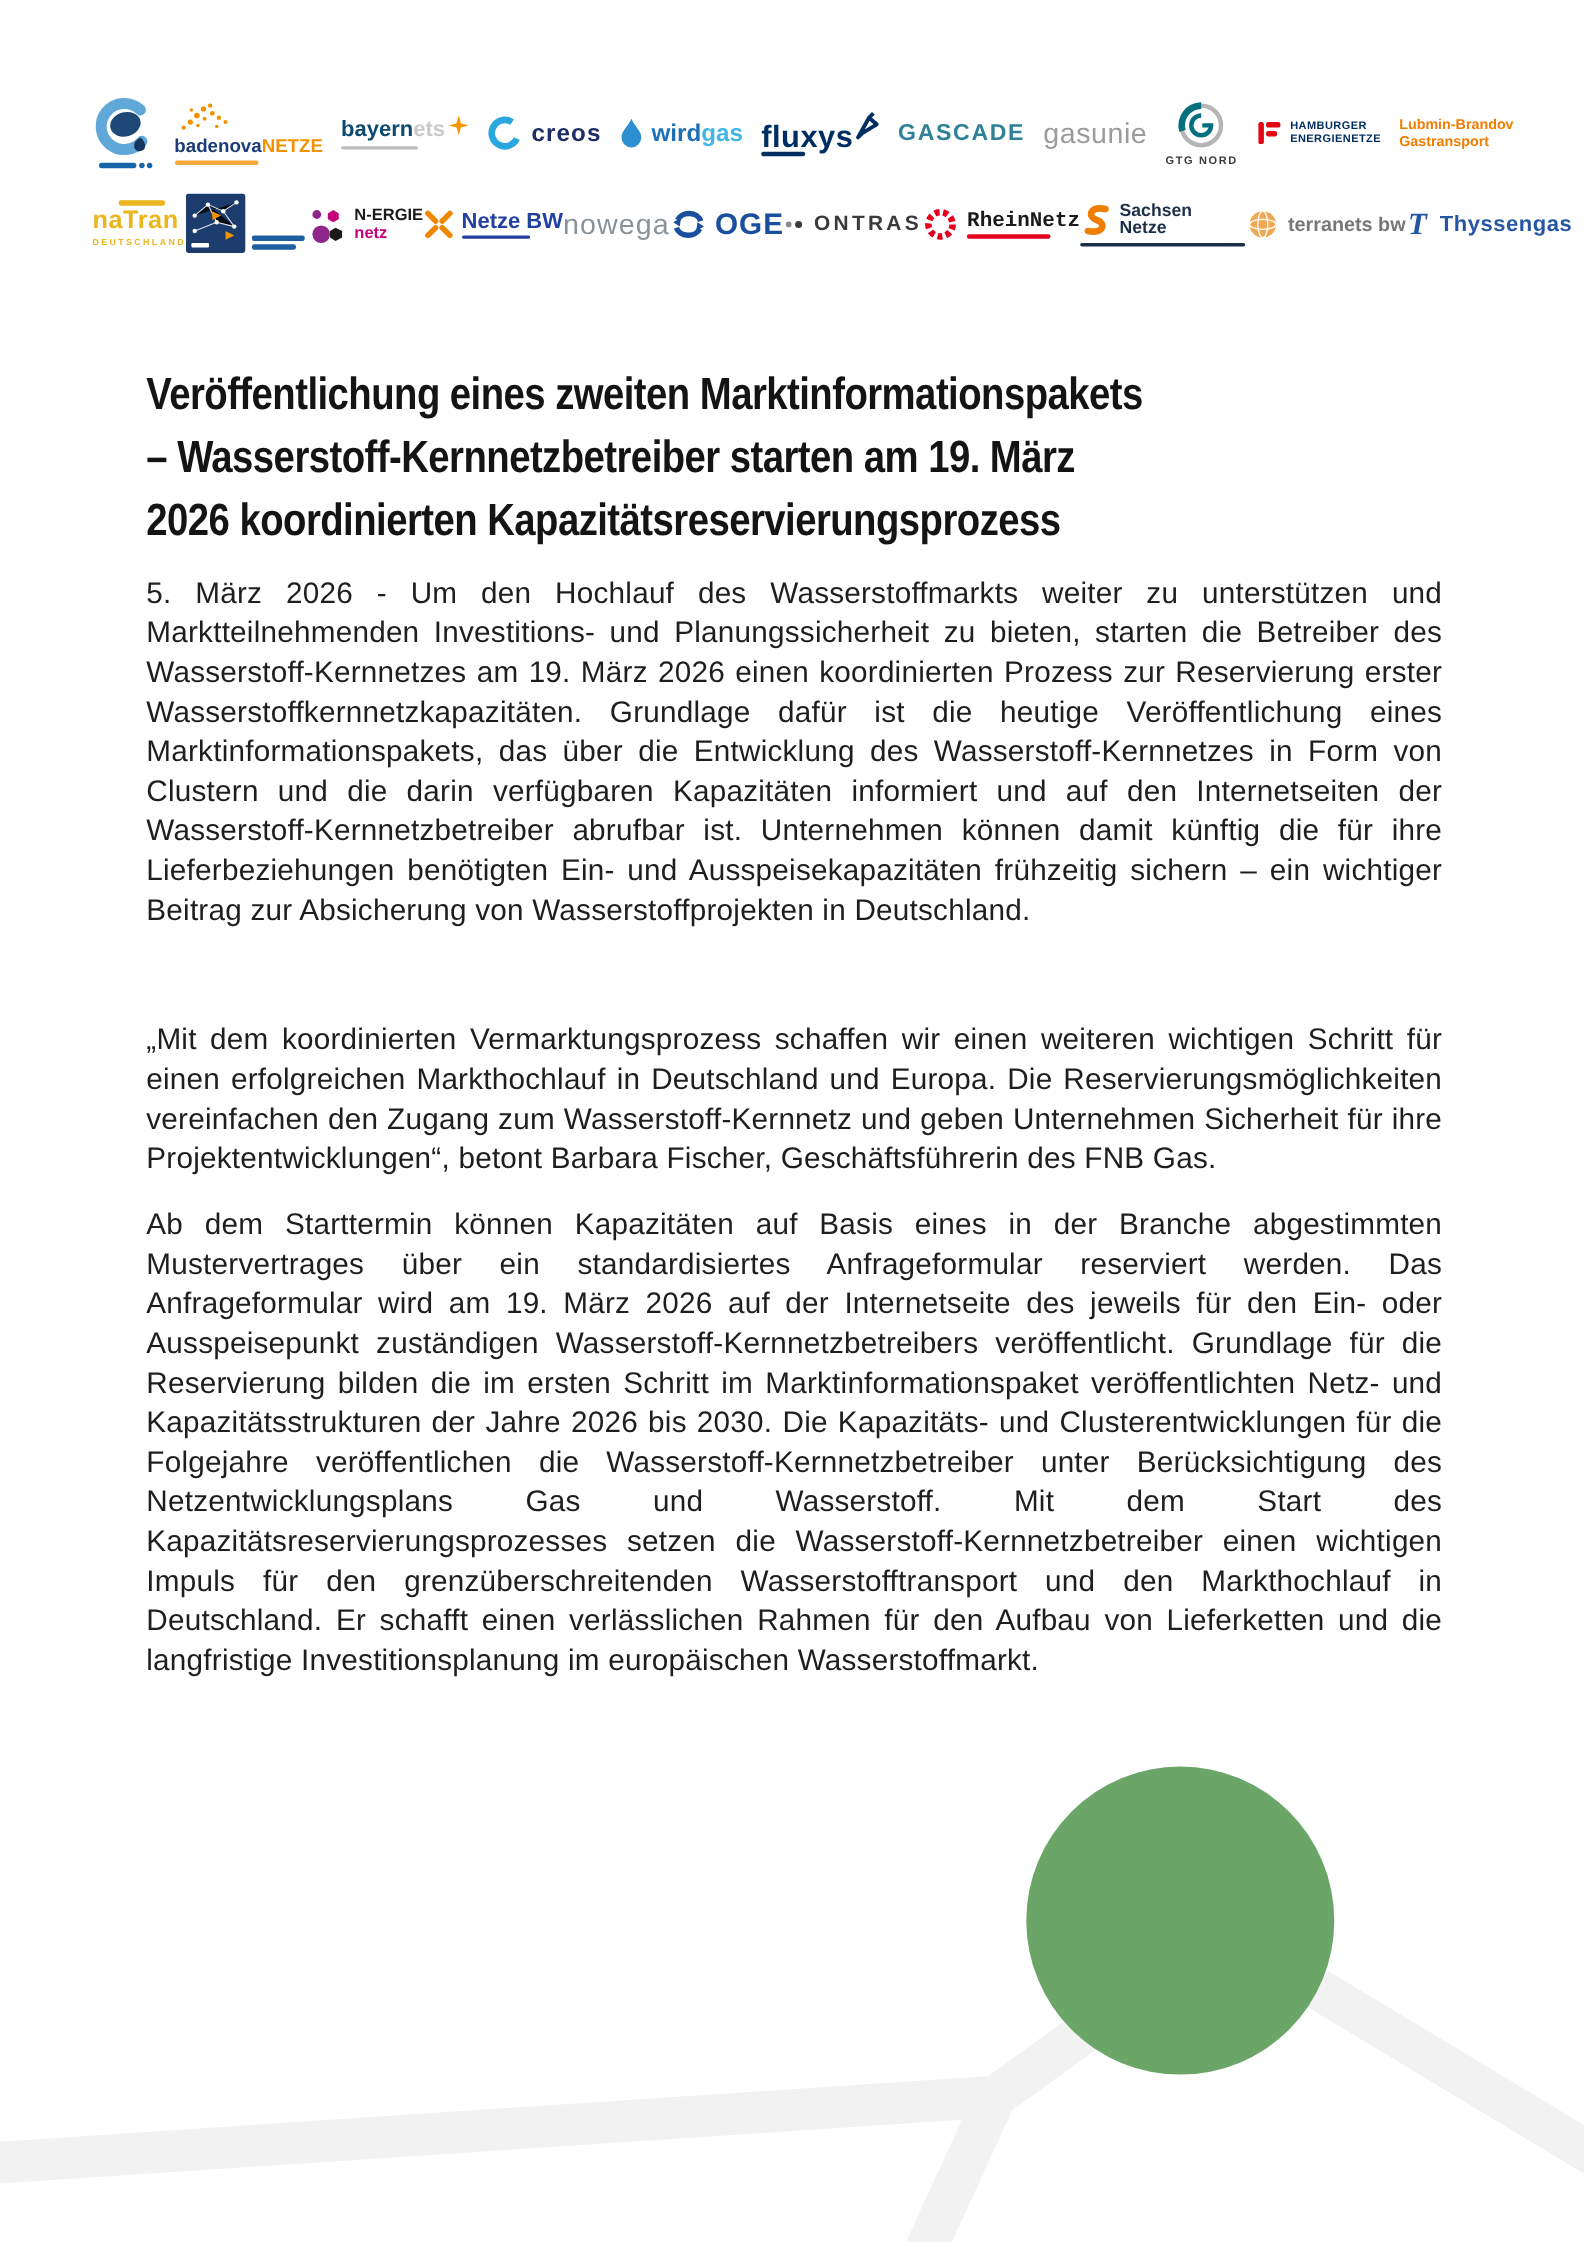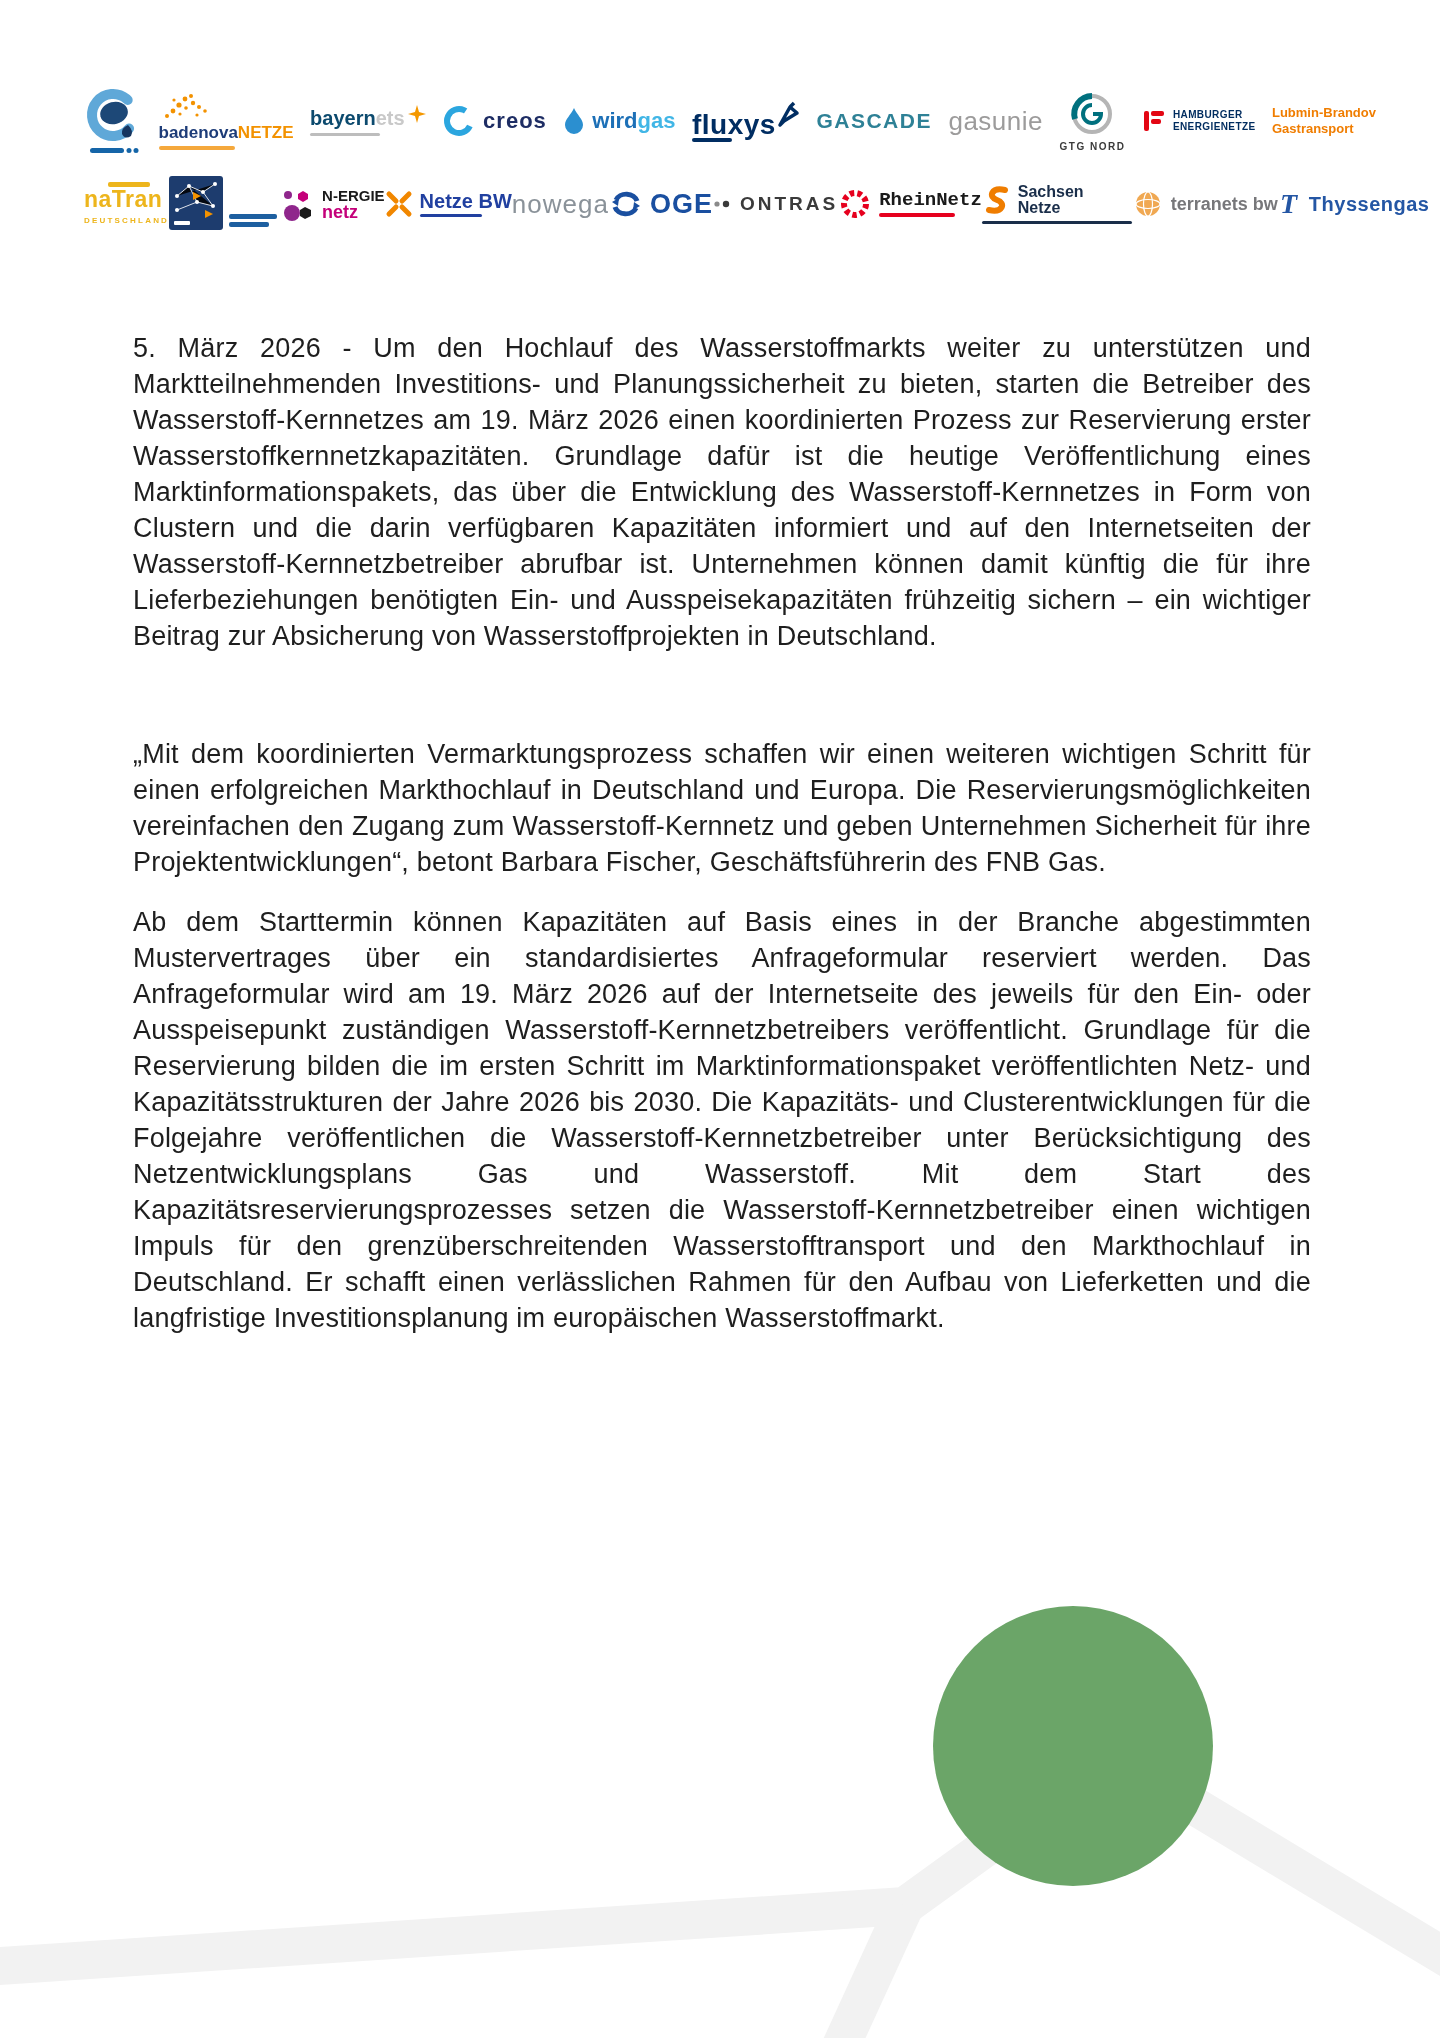--- a/index.html
+++ b/index.html
@@ -29,21 +29,21 @@
   .gascade-t{color:#2E8196;font-weight:700;font-size:21px;letter-spacing:1.5px;}
   .gasunie-t{color:#9C9B9B;font-weight:500;font-size:26px;letter-spacing:0.5px;}
   .gtg-t{color:#3A3A3A;font-weight:700;font-size:10px;letter-spacing:1.5px;}
   .hen-line{color:#002C5F;font-weight:700;font-size:10px;letter-spacing:0.4px;line-height:12px;}
   .lbtg-line{color:#F07D00;font-weight:700;font-size:13px;line-height:16px;}
   .natran-wrap{position:relative;display:flex;flex-direction:column;align-items:flex-start;}
   .natran-t{color:#EDB51C;font-weight:700;font-size:23px;letter-spacing:0.5px;line-height:30px;}
   .natran-macron{position:absolute;top:-2px;left:24px;width:42px;height:5px;border-radius:2px;background:#EDB51C;}
   .natran-sub{color:#EDB51C;font-weight:700;font-size:8px;letter-spacing:2.2px;margin-top:2px;}
   .nergie-a{color:#1A1A1A;font-weight:700;font-size:15px;line-height:16px;}
-  .nergie-b{color:#C4007A;font-weight:700;font-size:18px;line-height:16px;}
+  .nergie-b{color:#C4007A;font-weight:700;font-size:15px;line-height:16px;}
   .netzebw-t{color:#2140A0;font-weight:700;font-size:20px;line-height:20px;}
   .nowega-t{color:#8A9299;font-weight:400;font-size:26px;letter-spacing:1px;}
   .oge-t{color:#1A4FA0;font-weight:800;font-size:27px;letter-spacing:1px;}
   .ontras-t{color:#3A3A3A;font-weight:600;font-size:19px;letter-spacing:3px;}
   .rhein-t{color:#1A1A1A;font-weight:700;font-size:19px;line-height:19px;font-family:Liberation Mono, monospace;}
   .sachsen-line{color:#1A2E4A;font-weight:700;font-size:16px;line-height:16px;}
   .terranets-t{color:#77777A;font-weight:600;font-size:18px;}
   .thyssen-t{color:#2456A4;font-weight:600;font-size:20px;letter-spacing:0.5px;}
 
   
@@ -320,20 +320,25 @@
         <svg width="24" height="30" viewBox="0 0 24 30">
           <text x="2" y="24" font-family="Liberation Serif, serif" font-size="28" font-weight="bold" font-style="italic" fill="#2456A4">T</text>
         </svg>
         <span class="thyssen-t">Thyssengas</span>
       </div>
 
     </div>
   </div>
 
   <div class="content">
+    <div class="title-block">
+      <div class="title-line">Veröffentlichung eines zweiten Marktinformationspakets</div>
+      <div class="title-line">– Wasserstoff-Kernnetzbetreiber starten am 19. März</div>
+      <div class="title-line">2026 koordinierten Kapazitätsreservierungsprozess</div>
+    </div>
 
     <p class="para first">5. März 2026 - Um den Hochlauf des Wasserstoffmarkts weiter zu unterstützen und Marktteilnehmenden Investitions- und Planungssicherheit zu bieten, starten die Betreiber des Wasserstoff-Kernnetzes am 19. März 2026 einen koordinierten Prozess zur Reservierung erster Wasserstoffkernnetzkapazitäten. Grundlage dafür ist die heutige Veröffentlichung eines Marktinformationspakets, das über die Entwicklung des Wasserstoff-Kernnetzes in Form von Clustern und die darin verfügbaren Kapazitäten informiert und auf den Internetseiten der Wasserstoff-Kernnetzbetreiber abrufbar ist. Unternehmen können damit künftig die für ihre Lieferbeziehungen benötigten Ein- und Ausspeisekapazitäten frühzeitig sichern – ein wichtiger Beitrag zur Absicherung von Wasserstoffprojekten in Deutschland.</p>
 
     <p class="para quote">„Mit dem koordinierten Vermarktungsprozess schaffen wir einen weiteren wichtigen Schritt für einen erfolgreichen Markthochlauf in Deutschland und Europa. Die Reservierungsmöglichkeiten vereinfachen den Zugang zum Wasserstoff-Kernnetz und geben Unternehmen Sicherheit für ihre Projektentwicklungen“, betont Barbara Fischer, Geschäftsführerin des FNB Gas.</p>
 
     <p class="para">Ab dem Starttermin können Kapazitäten auf Basis eines in der Branche abgestimmten Mustervertrages über ein standardisiertes Anfrageformular reserviert werden. Das Anfrageformular wird am 19. März 2026 auf der Internetseite des jeweils für den Ein- oder Ausspeisepunkt zuständigen Wasserstoff-Kernnetzbetreibers veröffentlicht. Grundlage für die Reservierung bilden die im ersten Schritt im Marktinformationspaket veröffentlichten Netz- und Kapazitätsstrukturen der Jahre 2026 bis 2030. Die Kapazitäts- und Clusterentwicklungen für die Folgejahre veröffentlichen die Wasserstoff-Kernnetzbetreiber unter Berücksichtigung des Netzentwicklungsplans Gas und Wasserstoff. Mit dem Start des Kapazitätsreservierungsprozesses setzen die Wasserstoff-Kernnetzbetreiber einen wichtigen Impuls für den grenzüberschreitenden Wasserstofftransport und den Markthochlauf in Deutschland. Er schafft einen verlässlichen Rahmen für den Aufbau von Lieferketten und die langfristige Investitionsplanung im europäischen Wasserstoffmarkt.</p>
   </div>
 </div>
 
 </body></html>

